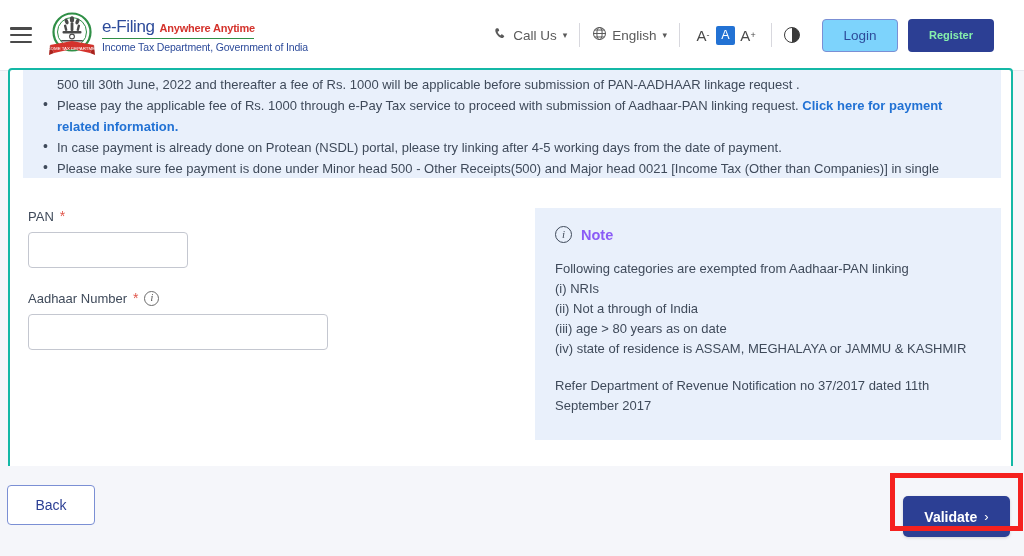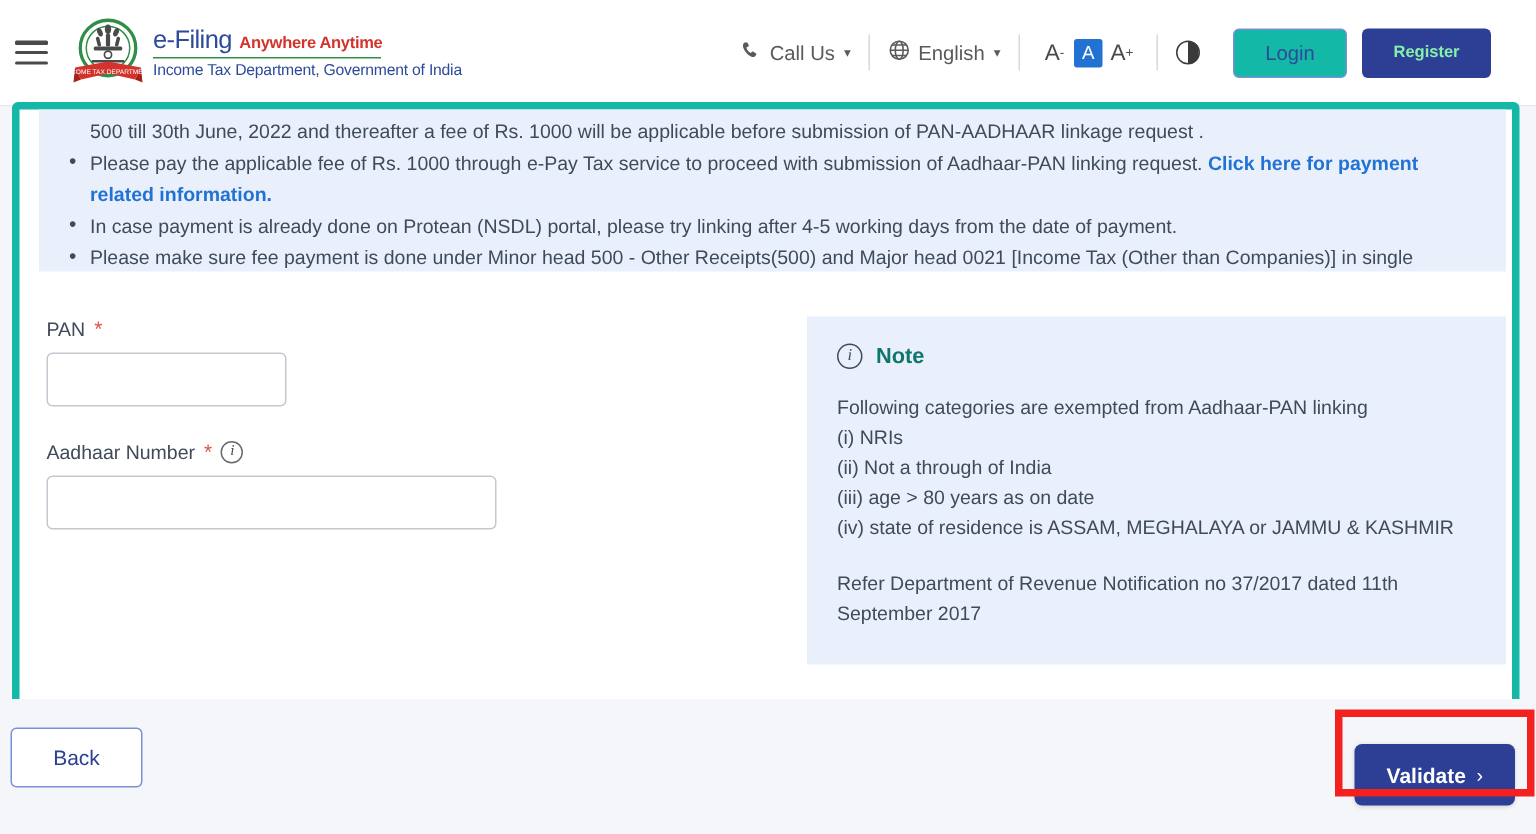--- a/index.html
+++ b/index.html
@@ -68,36 +68,36 @@
     font-size: 12.5px; border-radius: 2px; font-weight: 500;
   }
   .contrast {
     width: 16px; height: 16px; border-radius: 50%;
     border: 1.6px solid #3a3a3a;
     background: linear-gradient(90deg, #ffffff 50%, #3a3a3a 50%);
     cursor: pointer;
   }
   .btn-login {
     width: 76px; height: 33px; border: 1.3px solid #7b8fd4; border-radius: 4px;
-    background: #14b8a6; color: #2d4b9a; font-size: 13.5px;
+    background: #7dd3fc; color: #2d4b9a; font-size: 13.5px;
     display: flex; align-items: center; justify-content: center;
     cursor: pointer; margin-left: 10px;
   }
   .btn-register {
     width: 86px; height: 33px; border-radius: 4px; border: none;
     background: #2c3f94; color: #86efac; font-size: 11px; font-weight: bold;
     display: flex; align-items: center; justify-content: center;
     cursor: pointer; margin-left: 10px;
   }
 
   
   .page { position: absolute; top: 71px; left: 0; width: 1024px; height: 485px; background: #f5f6fa; }
   .card {
     position: absolute; left: 8px; top: -3px; width: 1005px; height: 455px;
-    background: #ffffff; border: 5px solid #14b8a6; border-radius: 4px;
+    background: #ffffff; border: 2px solid #14b8a6; border-radius: 4px;
   }
 
   .notice {
     position: absolute; left: 13px; top: 0px; width: 978px; height: 108px;
     background: #e9f0fb; padding: 4px 14px 0 14px; overflow: hidden;
   }
   .notice .contline {
     font-size: 13px; color: #3f4a5a; line-height: 21px; padding-left: 20px;
   }
   .notice ul { list-style: none; }
@@ -135,21 +135,21 @@
     position: absolute; left: 525px; top: 138px; width: 466px; height: 232px;
     background: #e9f0fb; padding: 18px 20px;
   }
   .note-head { display: flex; align-items: center; gap: 9px; margin-bottom: 16px; }
   .note-icon {
     width: 17px; height: 17px; border: 1.4px solid #3f4a5a; border-radius: 50%;
     display: inline-flex; align-items: center; justify-content: center;
     font-size: 11px; color: #3f4a5a; font-family: "Liberation Serif", serif;
     font-style: italic; line-height: 1;
   }
-  .note-title { font-size: 14.5px; font-weight: bold; color: #0f766e; }
+  .note-title { font-size: 14.5px; font-weight: bold; color: #8b5cf6; }
   .note-line { font-size: 13px; color: #3f4a5a; line-height: 20px; }
   .note-spacer { height: 17px; }
 
   
   .footer { position: absolute; left: 0; top: 466px; width: 1024px; height: 90px; background: #f5f6fa; }
   .btn-back {
     position: absolute; left: 7px; top: 19px; width: 88px; height: 40px;
     border: 1.3px solid #7b8fd4; border-radius: 4px; background: #fff;
     color: #2c3f94; font-size: 14px; cursor: pointer;
     display: flex; align-items: center; justify-content: center;

